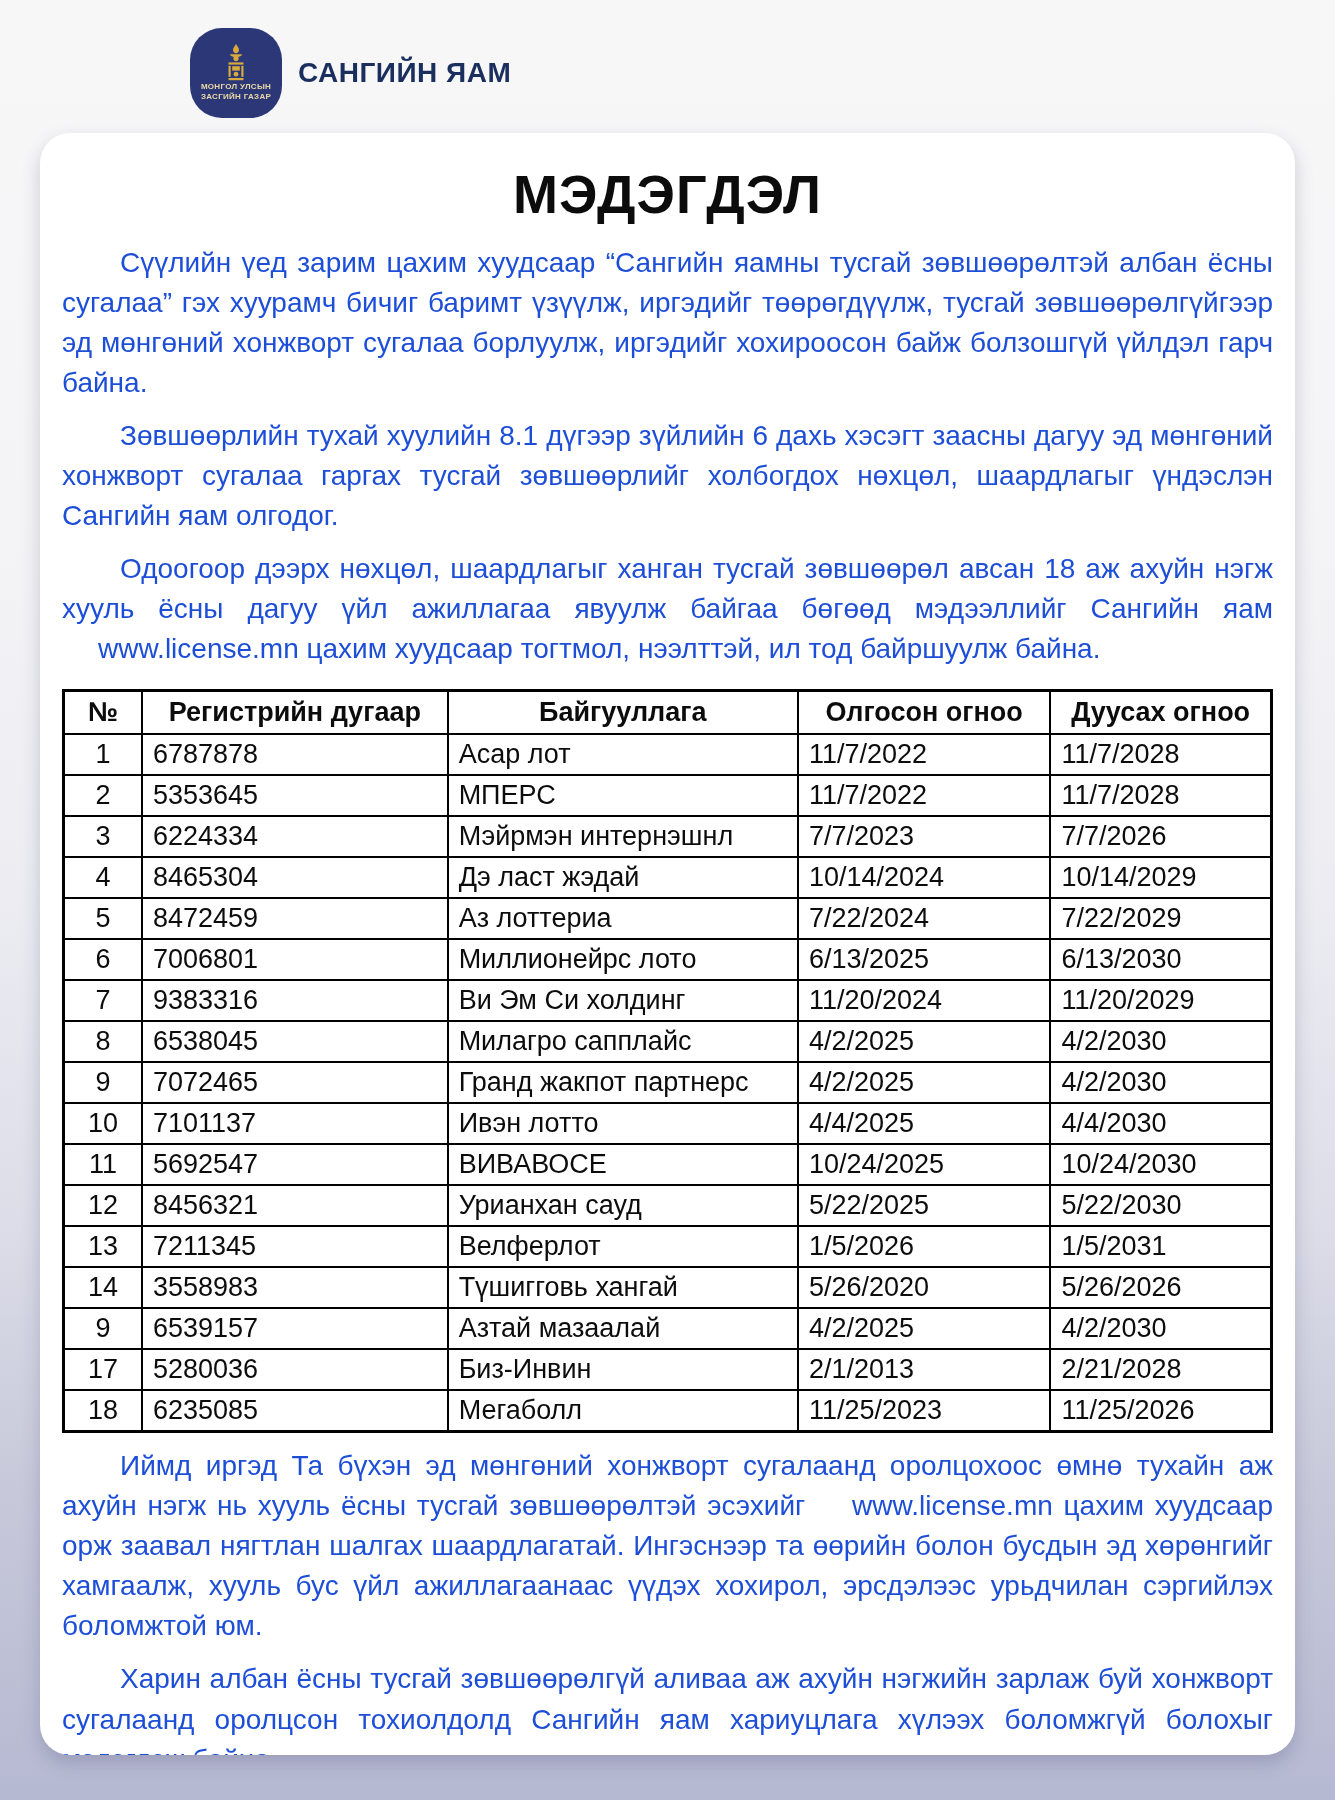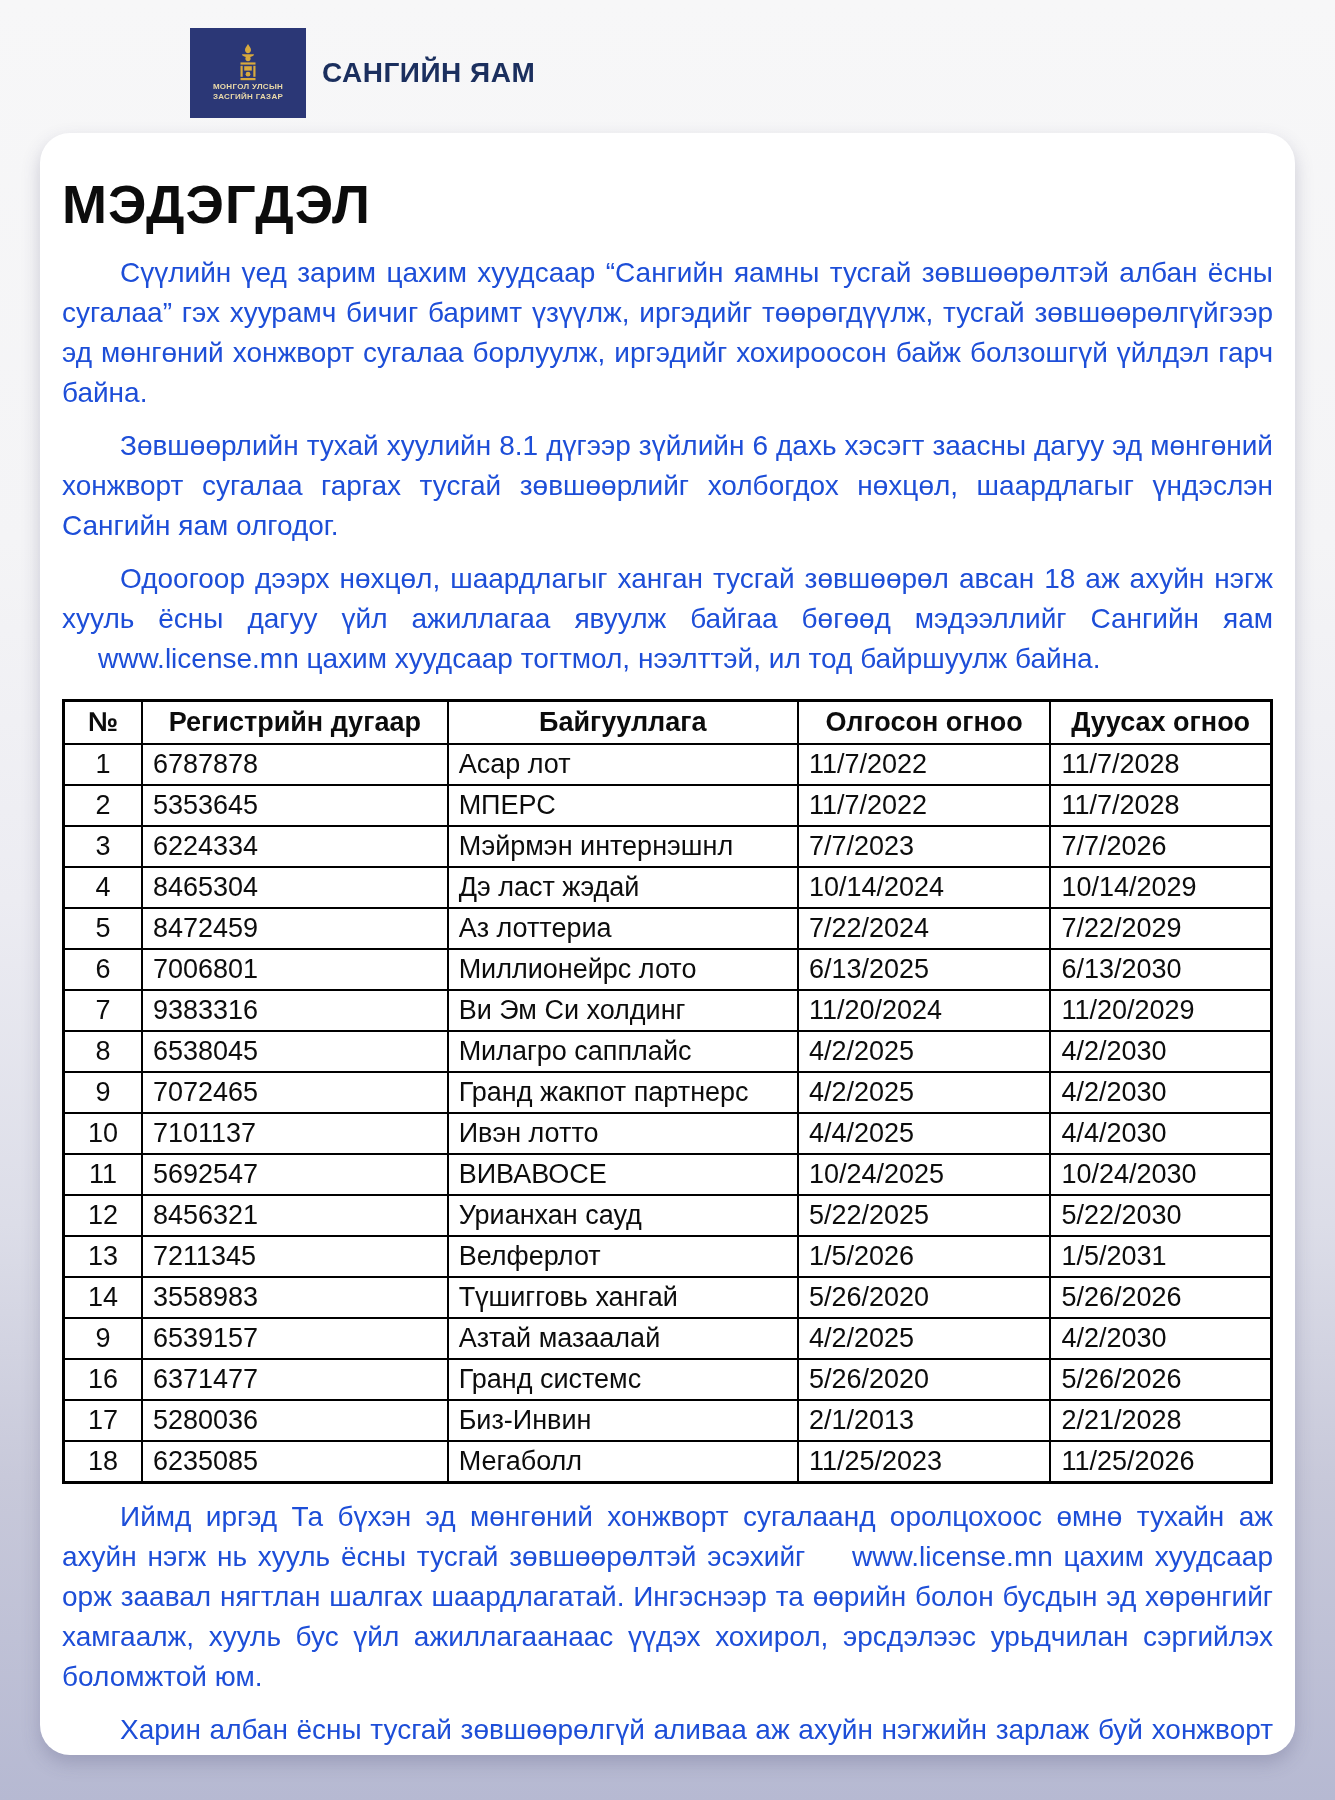--- a/index.html
+++ b/index.html
@@ -12,40 +12,40 @@
       #dcdde8 68%, #c8c9da 82%, #b6b9d2 100%);
   }
   .page { width: 1335px; height: 1800px; position: relative; }
 
   
   .letterhead {
     display: flex; align-items: center; gap: 16px;
     padding: 28px 0 0 190px; height: 118px;
   }
   .logo-square {
-    width: 116px; height: 90px; background: #2b3776;
+    width: 92px; height: 90px; background: #2b3776;
     display: flex; flex-direction: column; align-items: center;
-    justify-content: center; flex: 0 0 auto;
+    justify-content: center; flex: 0 0 auto; border-radius: 32px;
   }
   .logo-text { text-align: center; color: #ead9a8; font-weight: bold;
     font-size: 8px; line-height: 1.3; letter-spacing: 0.3px; }
   .ministry-name {
     font-size: 28px; font-weight: bold; color: #1b2f5e; letter-spacing: 0.5px;
   }
 
   
   .card {
     width: 1255px; height: 1622px; margin: 15px auto 0;
     background: #ffffff; border-radius: 30px;
     box-shadow: 0 8px 18px rgba(70, 72, 110, 0.25);
     padding: 16px 22px 26px; overflow: hidden;
   }
   .doc-title {
-    text-align: left; font-size: 54px; font-weight: bold; color: #0c0c0c;
-    letter-spacing: 1px; margin: 24px 0 18px;
+    text-align: center; font-size: 54px; font-weight: bold; color: #0c0c0c;
+    letter-spacing: 1px; margin: 14px 0 18px;
   }
   .paragraph {
     font-size: 28px; line-height: 1.43; color: #1d4ed8;
     text-align: justify; text-indent: 58px; margin: 13px 0;
   }
   .paragraph b { font-weight: normal; margin-left: 36px; }
 
   
   table.license-table {
     width: 100%; border-collapse: collapse; margin: 20px 0 10px;
@@ -218,27 +218,20 @@
             <td>5/26/2026</td>
           </tr>
           <tr>
             <td class="col-num">9</td>
             <td>6539157</td>
             <td>Азтай мазаалай</td>
             <td>4/2/2025</td>
             <td>4/2/2030</td>
           </tr>
           <tr>
-            <td class="col-num">16</td>
-            <td>6371477</td>
-            <td>Гранд системс</td>
-            <td>5/26/2020</td>
-            <td>5/26/2026</td>
-          </tr>
-          <tr>
             <td class="col-num">17</td>
             <td>5280036</td>
             <td>Биз-Инвин</td>
             <td>2/1/2013</td>
             <td>2/21/2028</td>
           </tr>
           <tr>
             <td class="col-num">18</td>
             <td>6235085</td>
             <td>Мегаболл</td>

